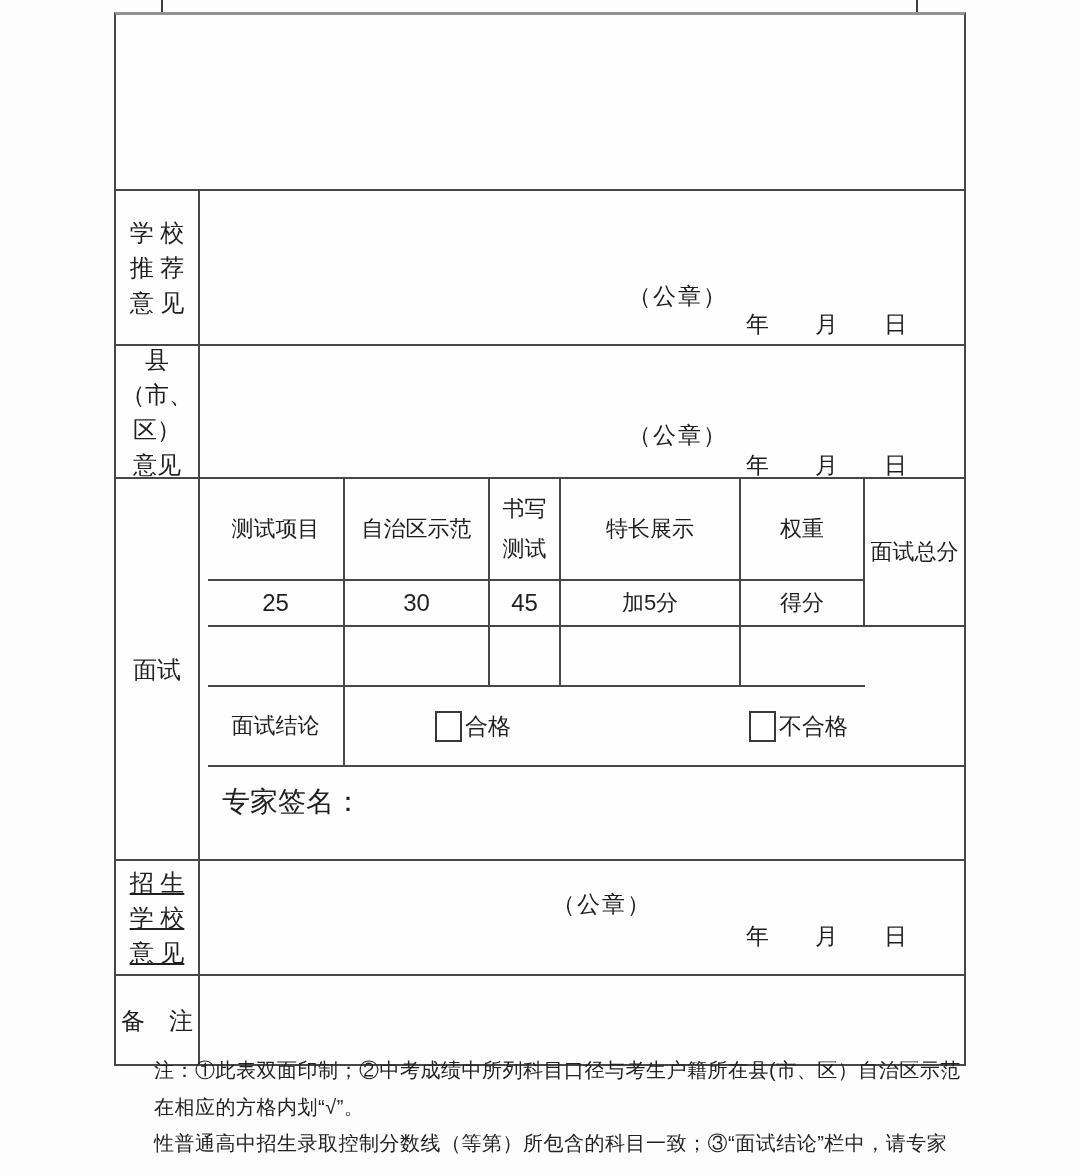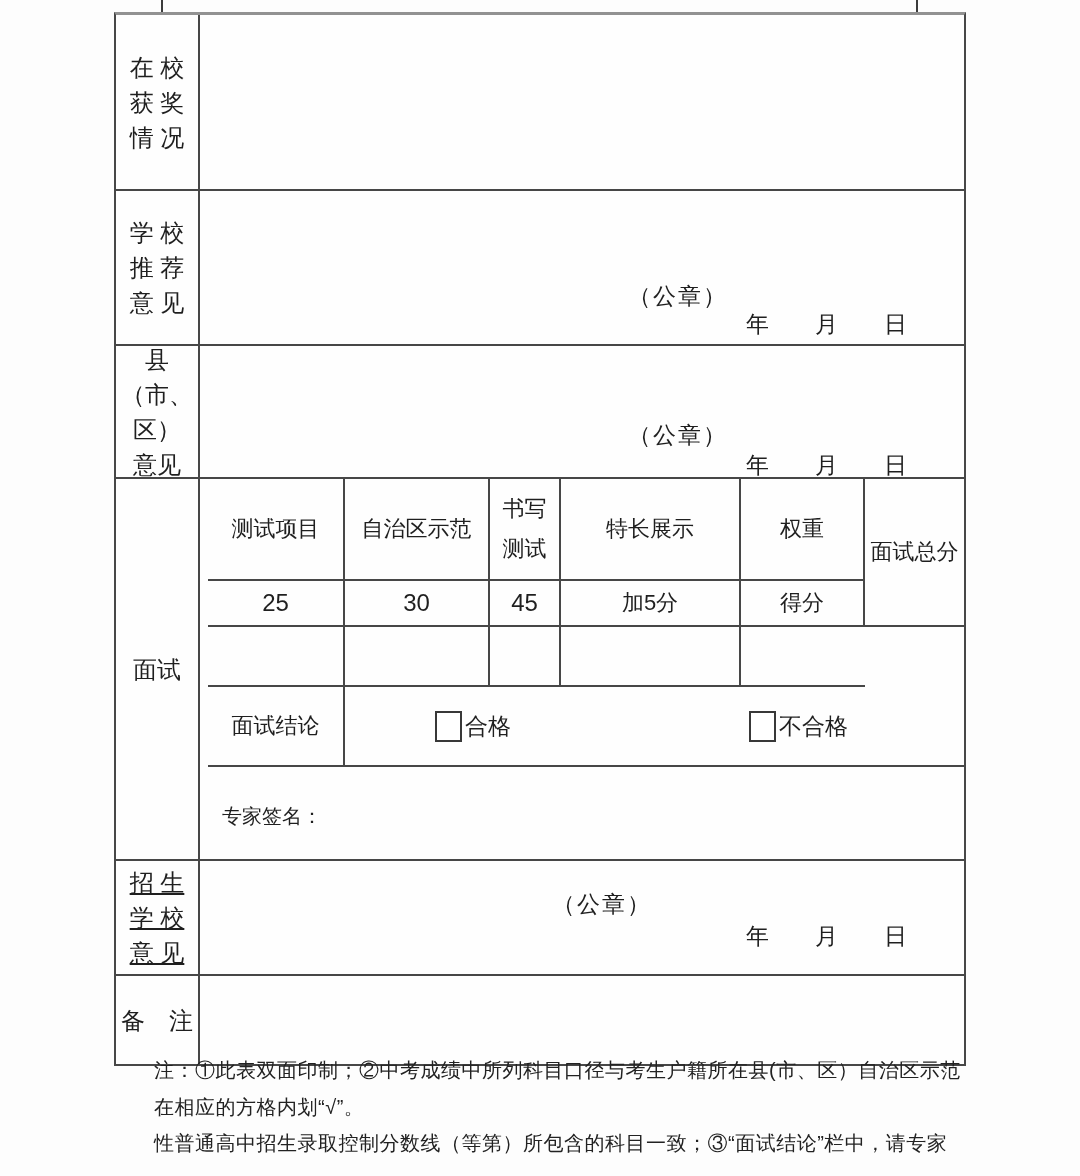--- a/index.html
+++ b/index.html
@@ -71,45 +71,40 @@
     width:137px; flex:0 0 137px; border-right:2px solid #474747;
     display:flex; align-items:center; justify-content:center; font-size:22px;
   }
   .iv-conclusion .c-body { flex:1; display:flex; align-items:center; padding-left:90px; font-size:23px; }
   .cb-group { display:flex; align-items:center; }
   .cb-group.fail { margin-left:238px; }
   .checkbox {
     width:27px; height:31px; border:2px solid #383838; background:#fff;
     display:inline-block; margin-right:3px;
   }
-  .iv-signature { flex:1; padding:16px 0 0 14px; font-size:20px;margin-top:20px; }
+  .iv-signature { flex:1; padding:16px 0 0 14px; font-size:28px; }
 
   
   .footnote {
     position:absolute; left:154px; top:1052px; width:800px;
     font-size:20px; line-height:36.5px; letter-spacing:0.5px; white-space:nowrap;
     color:#222;
   }
 </style>
 </head>
 <body>
 
 <div class="page">
 
   <div class="stub stub-l"></div>
   <div class="stub stub-r"></div>
 
   <div class="form-table">
 
     <div class="row r-awards">
-      <div class="label-cell">
-        <span>在 校</span>
-        <span>获 奖</span>
-        <span>情 况</span>
-      </div>
       <div class="content-cell"></div>
     </div>
 
     <div class="row r-school">
       <div class="label-cell">
         <span>学 校</span>
         <span>推 荐</span>
         <span>意 见</span>
       </div>
       <div class="content-cell">

